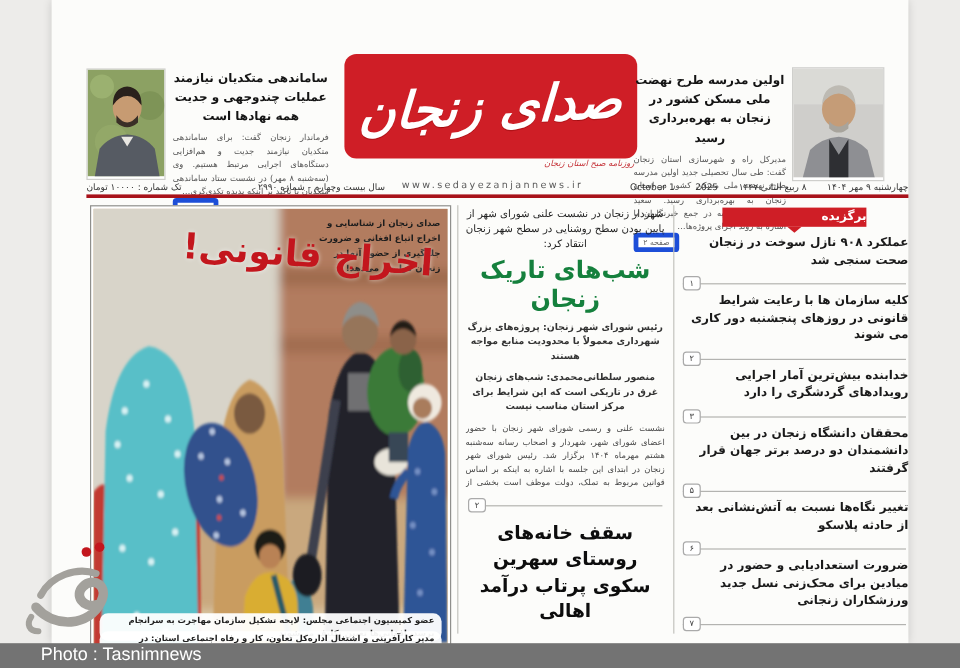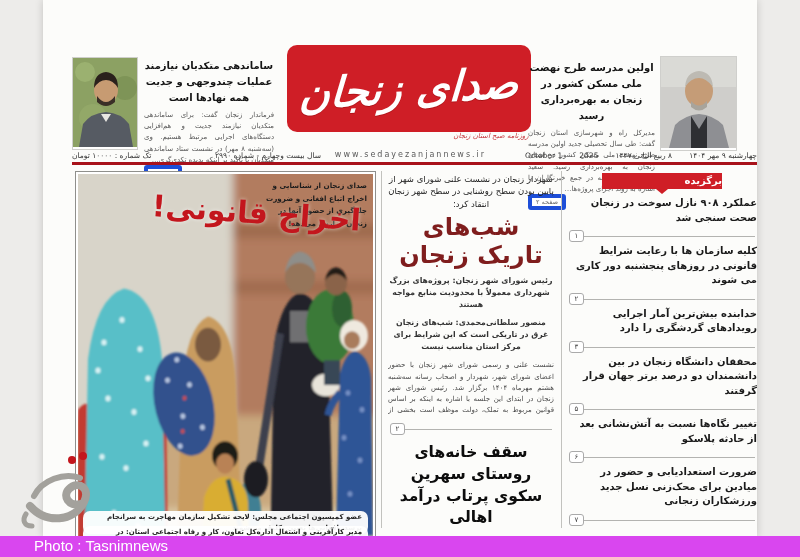--- a/index.html
+++ b/index.html
@@ -66,21 +66,21 @@
   .tabline { position:relative; height:12px; border-bottom:1px solid #b3b3b0; margin:0 2px; }
   .tabline .tab {
     position:absolute; left:0; bottom:-6px; width:15px; height:12px; background:#fff;
     border:1px solid #aaa; border-radius:3px 3px 3px 3px; font-size:7px; line-height:11px;
     text-align:center; color:#444;
   }
 
   
   .mid-col { left:345px; top:171px; width:166px; height:357px; overflow:hidden; }
   .kicker { font-size:8.5px; color:#222; text-align:center; line-height:1.45; margin-top:2px; }
-  .main-title { font-size:24px; font-weight:bold; color:#7f1d1d; text-align:center;
+  .main-title { font-size:20px; font-weight:bold; color:#15803d; text-align:center;
     margin-top:3px; letter-spacing:-1px; }
   .subhead { font-size:7.8px; font-weight:bold; color:#333; text-align:center;
     line-height:1.55; margin-top:6px; }
   .mid-body { font-size:7px; color:#474747; text-align:justify; line-height:1.6;
     margin-top:7px; overflow:hidden; }
   .body1 { height:56px; }
   .mid-col .tabline { margin-top:2px; }
   .second-title { font-size:15.5px; font-weight:bold; color:#0d0d0d; text-align:center;
     line-height:1.4; margin-top:12px; }
 
@@ -101,21 +101,21 @@
   .cap2 { bottom:19px; }
   .dash-strip { position:absolute; left:6px; right:6px; bottom:8px; height:4px;
     display:flex; gap:5px; }
   .dash-strip i { display:block; height:4px; border-radius:1px; }
   .photo-tab { position:absolute; left:4px; bottom:2px; width:14px; height:11px;
     background:#fff; border:1px solid #aaa; border-radius:3px; font-size:7px;
     line-height:10px; text-align:center; color:#444; }
 
   
   .footer-bar { position:absolute; left:0; bottom:0; width:800px; height:21px;
-    background:#d946ef; color:#fff; font-family:"Liberation Sans", sans-serif;
+    background:#737373; color:#fff; font-family:"Liberation Sans", sans-serif;
     font-size:15px; line-height:20px; padding-left:34px; z-index:6; }
   .watermark { position:absolute; left:12px; top:444px; width:110px; height:92px; z-index:5; }
 </style>
 </head>
 <body>
 
 <div class="stage">
 
   <div class="page">
 

